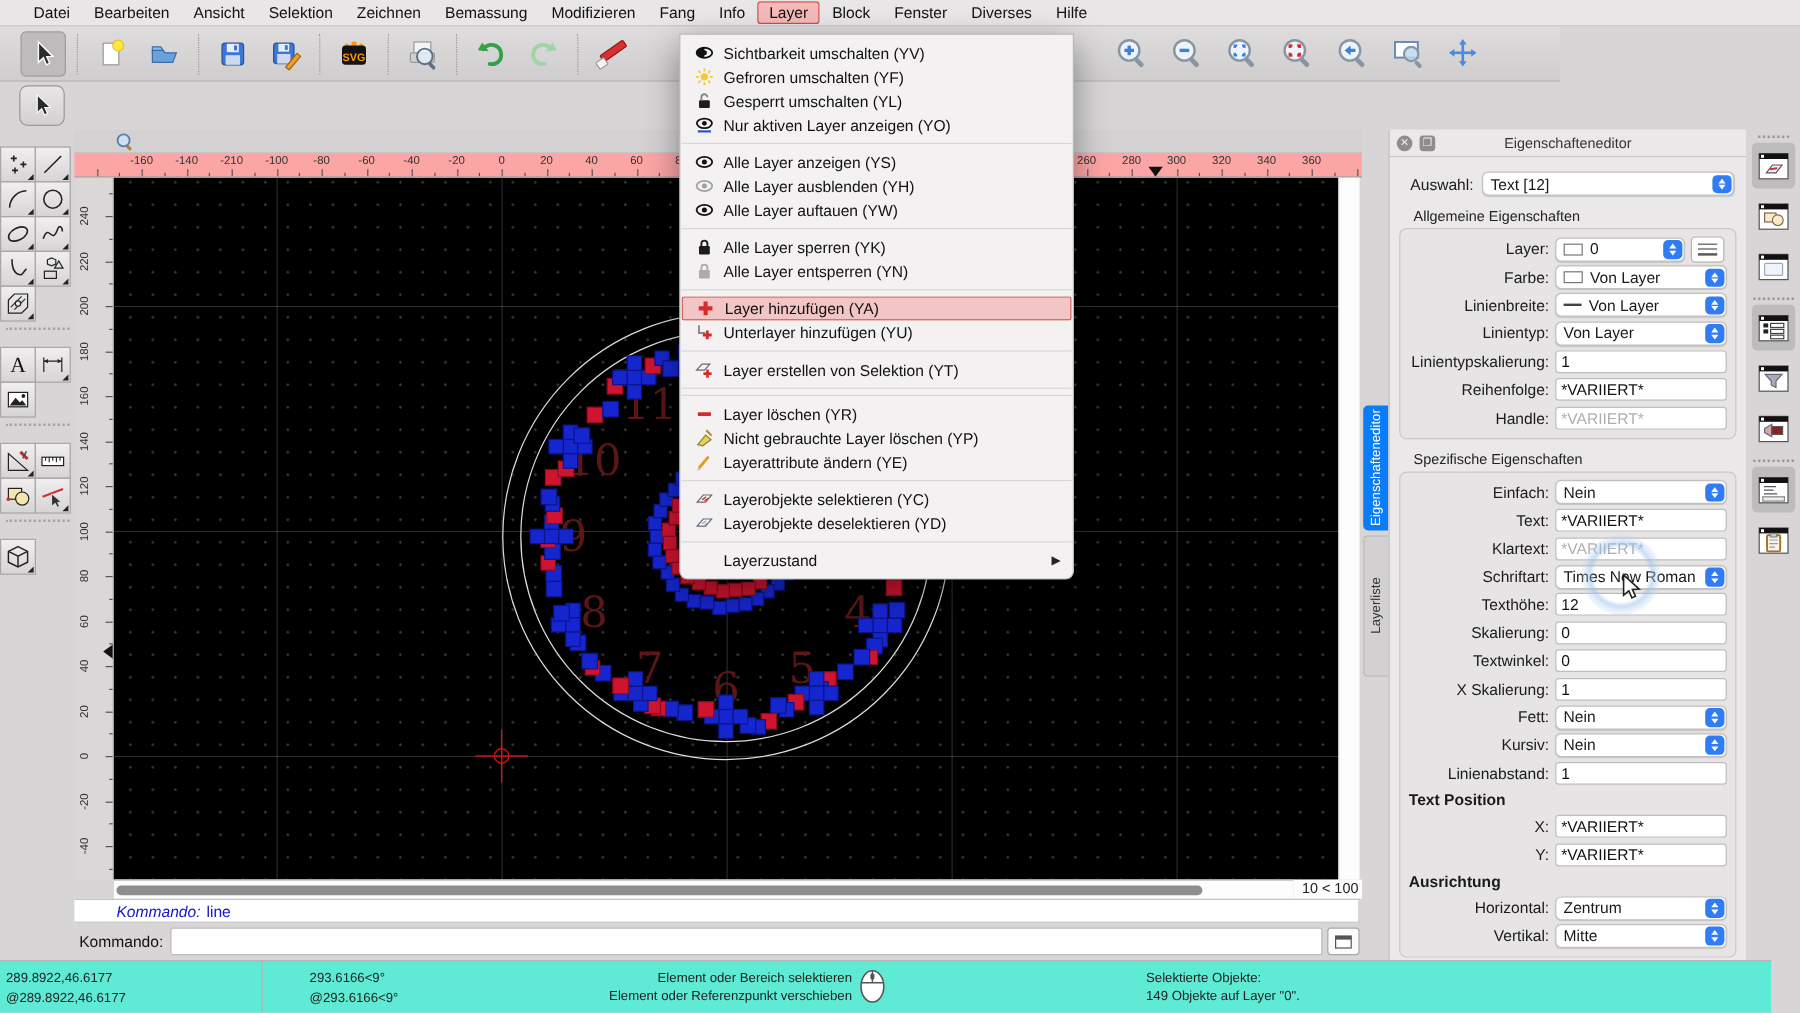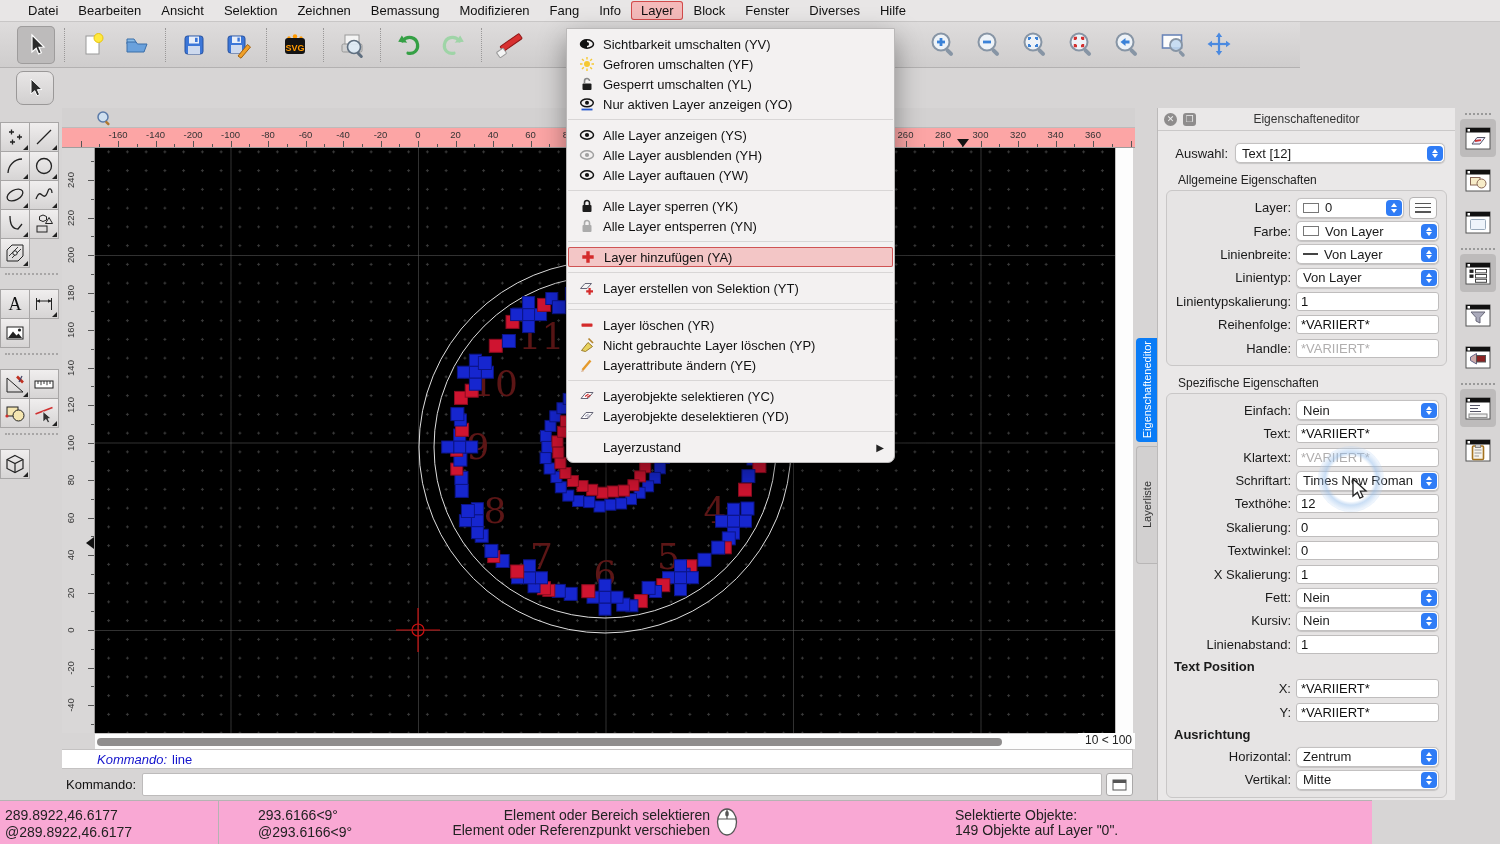--- a/index.html
+++ b/index.html
@@ -53,21 +53,21 @@
 
   
   #cmd-history { position:absolute; left:62px; top:749px; width:1071px; height:20px; background:#fff; border:1px solid #c4c2c2; border-left:none; line-height:19px; padding-left:35px; font-size:13px; color:#1414cc; z-index:2; }
   #cmd-history .pfx { font-style:italic; margin-right:5px; }
   #cmd-row { position:absolute; left:62px; top:769px; width:1071px; height:31px; z-index:2; display:flex; align-items:center; }
   #cmd-label { margin-left:4px; font-size:13px; color:#111; }
   #cmd-input { margin-left:6px; width:965px; height:23px; background:#fff; border:1px solid #bdbbbb; border-radius:2px; font-size:13px; padding-left:4px; font-family:"Liberation Sans",sans-serif; }
   #cmd-btn { margin-left:4px; width:27px; height:23px; background:#fbfbfb; border:1px solid #aaa8a8; border-radius:3px; display:flex; align-items:center; justify-content:center; }
 
   
-  #statusbar { position:absolute; left:0; top:800px; width:1372px; height:44px; background:#f9a8d4; border-top:1px solid #b5b3b3; font-size:14px; color:#222; z-index:3; }
+  #statusbar { position:absolute; left:0; top:800px; width:1476px; height:44px; background:#5eead4; border-top:1px solid #b5b3b3; font-size:11px; color:#222; z-index:3; }
   #sb-coords { position:absolute; left:5px; top:6px; line-height:17px; }
   #sb-div1 { position:absolute; left:218px; top:0; width:1px; height:44px; background:#b5b3b3; }
   #sb-polar { position:absolute; left:258px; top:6px; line-height:17px; }
   #sb-hint { position:absolute; left:380px; top:7px; width:330px; text-align:right; line-height:15px; }
   #sb-mouse { position:absolute; left:714px; top:5px; }
   #sb-sel { position:absolute; left:955px; top:7px; line-height:15px; }
 
   
   .vtab { position:absolute; left:1136px; width:21px; border-radius:4px 0 0 4px; display:flex; align-items:center; justify-content:center; z-index:3; }
   .vtab span { writing-mode:vertical-rl; transform:rotate(180deg); font-size:11px; }
@@ -479,21 +479,21 @@
       <div class="hrt" style="left: 937.25px; height: 3px;"></div>
       <div class="hrt" style="left: 956px; height: 6px;"></div>
       <div class="hrt" style="left: 974.75px; height: 3px;"></div>
       <div class="hrt" style="left: 993.5px; height: 6px;"></div>
       <div class="hrt" style="left: 1012.25px; height: 3px;"></div>
       <div class="hrt" style="left: 1031px; height: 6px;"></div>
       <div class="hrt" style="left: 1049.75px; height: 3px;"></div>
       <div class="hrt" style="left: 1068.5px; height: 6px;"></div>
       <div class="hrl" style="left: 56px;">-160</div>
       <div class="hrl" style="left: 93.5px;">-140</div>
-      <div class="hrl" style="left: 131px;">-200</div>
+      <div class="hrl" style="left: 131px;">-210</div>
       <div class="hrl" style="left: 168.5px;">-100</div>
       <div class="hrl" style="left: 206px;">-80</div>
       <div class="hrl" style="left: 243.5px;">-60</div>
       <div class="hrl" style="left: 281px;">-40</div>
       <div class="hrl" style="left: 318.5px;">-20</div>
       <div class="hrl" style="left: 356px;">0</div>
       <div class="hrl" style="left: 393.5px;">20</div>
       <div class="hrl" style="left: 431px;">40</div>
       <div class="hrl" style="left: 468.5px;">60</div>
       <div class="hrl" style="left: 506px;">80</div>
@@ -1193,20 +1193,27 @@
           </svg></span>
         <span>Alle Layer entsperren (YN)</span>
       </div>
       <div class="menu-sep"></div>
       <div class="menu-item hl">
         <span class="mi-icon"><svg width="16" height="16" viewBox="0 0 16 16">
             <path d="M6.3 2.3 h3.4 v4 h4 v3.4 h-4 v4 h-3.4 v-4 h-4 v-3.4 h4 Z" fill="#d42b2b"></path>
           </svg></span>
         <span>Layer hinzufügen (YA)</span>
       </div>
+      <div class="menu-item">
+        <span class="mi-icon"><svg width="16" height="16" viewBox="0 0 16 16">
+            <path d="M3.5 2 V8.5 H8.5" fill="none" stroke="#888" stroke-width="1.6"></path>
+            <path d="M10 7 h2.6 v2.7 h2.7 v2.6 h-2.7 v2.7 h-2.6 v-2.7 H7.3 v-2.6 H10 Z" fill="#d42b2b" transform="scale(.92)"></path>
+          </svg></span>
+        <span>Unterlayer hinzufügen (YU)</span>
+      </div>
       <div class="menu-sep"></div>
       <div class="menu-item">
         <span class="mi-icon"><svg width="16" height="16" viewBox="0 0 16 16">
             <path d="M1.5 8.5 L6 3.5 H12.5 L8 8.5 Z" fill="#f4f4f4" stroke="#667"></path>
             <path d="M9.5 8 h2.2 v2.3 h2.3 v2.2 h-2.3 v2.3 h-2.2 v-2.3 H7.2 v-2.2 h2.3 Z" fill="#d42b2b"></path>
           </svg></span>
         <span>Layer erstellen von Selektion (YT)</span>
       </div>
       <div class="menu-sep"></div>
       <div class="menu-sep"></div>

